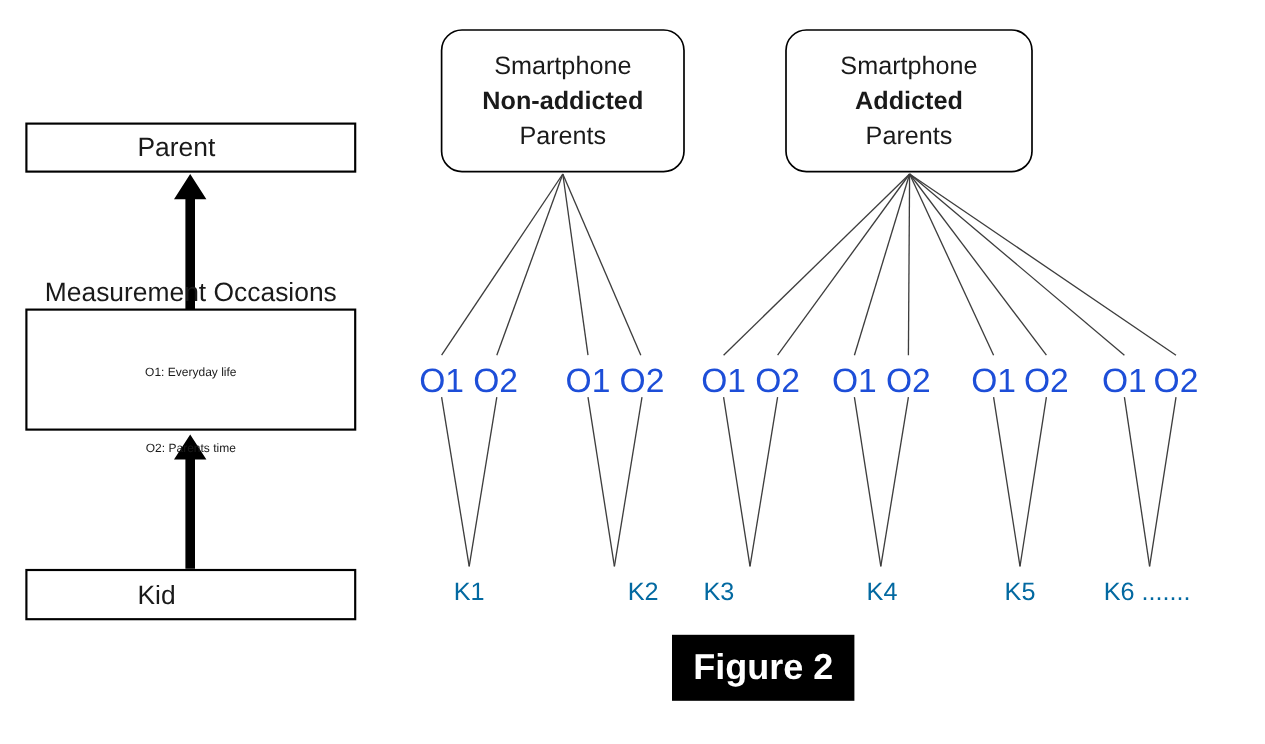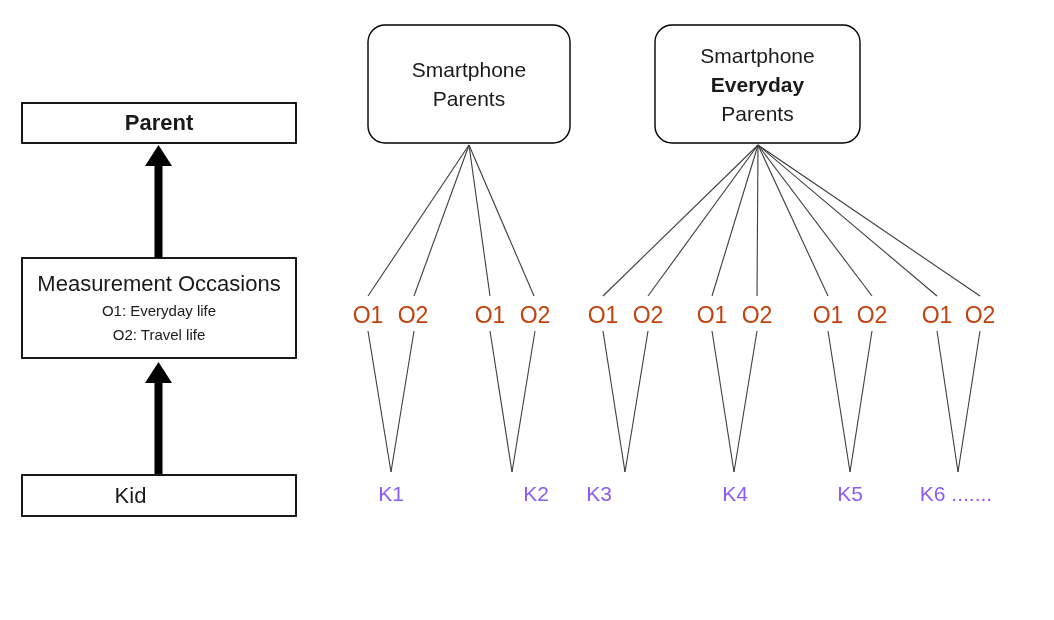--- a/index.html
+++ b/index.html
@@ -24,71 +24,71 @@
     position: absolute;
     color: #1a1a1a;
   }
   .box-label {
     display: flex;
     align-items: center;
     justify-content: center;
     text-align: center;
   }
   .parent-label {
-    left: 22px; top: 103px; width: 274px; height: 40px;
+    left: 10px; top: 103px; width: 274px; height: 40px;
     font-size: 22px;
-    font-weight: bold;
   }
   .kid-label {
     left: 22px; top: 475px; width: 217px; height: 41px;
     font-size: 22px;
     text-align: right;
   }
   .measurement-block {
     left: 22px; top: 258px; width: 274px; height: 100px;
     display: flex;
     flex-direction: column;
     align-items: center;
     justify-content: center;
     text-align: center;
+    gap: 40px;
   }
   .measurement-title {
     font-size: 22px;
     line-height: 30px;
   }
   .measurement-item {
-    font-size: 15px;
+    font-size: 10px;
     line-height: 24px;
   }
   .group-box-label {
     display: flex;
     flex-direction: column;
     align-items: center;
     justify-content: center;
     text-align: center;
     font-size: 21px;
     line-height: 29px;
   }
   .group-1 { left: 368px; top: 25px; width: 202px; height: 118px; }
   .group-2 { left: 655px; top: 25px; width: 205px; height: 118px; }
   .group-line-bold { font-weight: bold; }
   .occ {
     position: absolute;
     top: 302px;
     transform: translateX(-50%);
-    font-size: 23px;
-    color: #c2410c;
+    font-size: 28px;
+    color: #1d4ed8;
     white-space: nowrap;
   }
   .kid {
     position: absolute;
     top: 482px;
     transform: translateX(-50%);
     font-size: 21px;
-    color: #8b5cf6;
+    color: #0369a1;
     white-space: nowrap;
   }
   .caption-box {
     left: 560px; top: 529px; width: 152px; height: 55px;
     display: flex;
     align-items: center;
     justify-content: center;
     font-size: 30px;
     font-weight: bold;
   }
@@ -142,32 +142,33 @@
       <line x1="937" y1="331" x2="958" y2="472"></line>
       <line x1="980" y1="331" x2="958" y2="472"></line>
     </g>
   </svg>
 
   <div class="overlay box-label parent-label">Parent</div>
 
   <div class="overlay measurement-block">
     <div class="measurement-title">Measurement Occasions</div>
     <div class="measurement-item">O1: Everyday life</div>
-    <div class="measurement-item">O2: Travel life</div>
+    <div class="measurement-item">O2: Parents time</div>
   </div>
 
   <div class="overlay box-label kid-label">Kid</div>
 
   <div class="overlay group-box-label group-1">
     <span>Smartphone</span>
+    <span class="group-line-bold">Non-addicted</span>
     <span>Parents</span>
   </div>
   <div class="overlay group-box-label group-2">
     <span>Smartphone</span>
-    <span class="group-line-bold">Everyday</span>
+    <span class="group-line-bold">Addicted</span>
     <span>Parents</span>
   </div>
 
   <span class="occ" style="left:368px">O1</span>
   <span class="occ" style="left:413px">O2</span>
   <span class="occ" style="left:490px">O1</span>
   <span class="occ" style="left:535px">O2</span>
   <span class="occ" style="left:603px">O1</span>
   <span class="occ" style="left:648px">O2</span>
   <span class="occ" style="left:712px">O1</span>
@@ -177,14 +178,17 @@
   <span class="occ" style="left:937px">O1</span>
   <span class="occ" style="left:980px">O2</span>
 
   <span class="kid" style="left:391px">K1</span>
   <span class="kid" style="left:536px">K2</span>
   <span class="kid" style="left:599px">K3</span>
   <span class="kid" style="left:735px">K4</span>
   <span class="kid" style="left:850px">K5</span>
   <span class="kid" style="left:956px">K6 .......</span>
 
+  <div class="overlay caption-box" style="background:#000000; color:#ffffff;">
+    <span>Figure 2</span>
+  </div>
 
 </div>
 
 </body></html>

